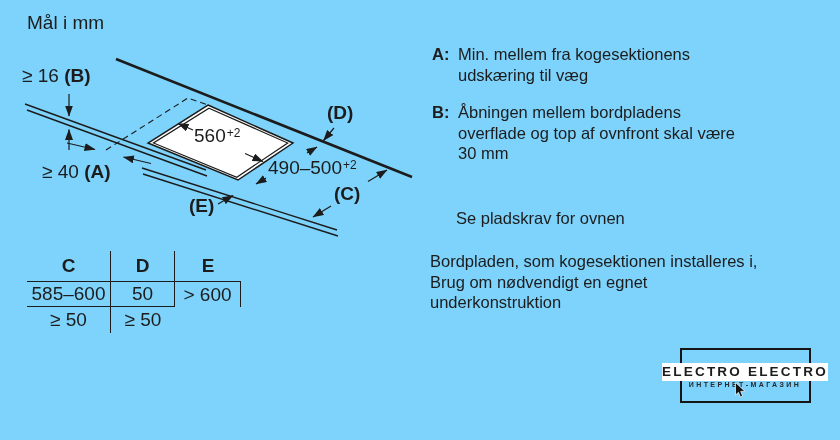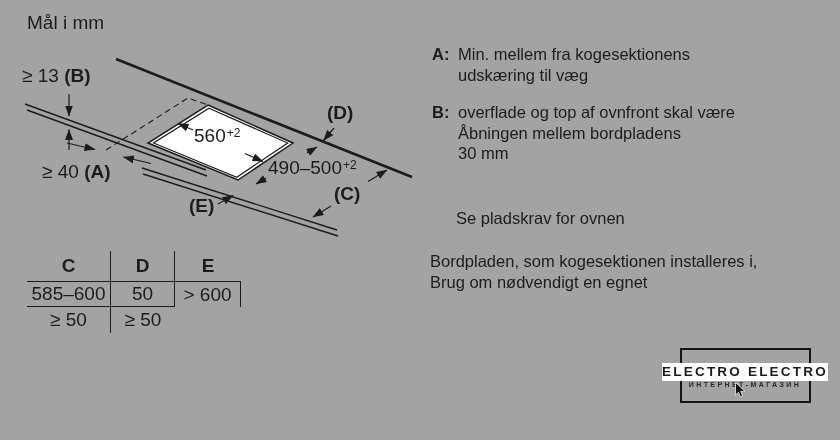--- a/index.html
+++ b/index.html
@@ -1,18 +1,18 @@
 <!DOCTYPE html>
 <html><head>
 <meta charset="utf-8">
 <style>
   html,body { margin:0; padding:0; background:#fff; }
   .page {
     position:relative; width:840px; height:440px; overflow:hidden;
-    background:#a3a3a3; color:#1c1c1c;
+    background:#7dd3fc; color:#1c1c1c;
     font-family:"Liberation Sans", sans-serif;
   }
   
   .diagram-svg { position:absolute; left:0; top:0; }
   .dg-label { position:absolute; font-size:19px; white-space:nowrap; line-height:1.1; }
   .dg-label b { font-weight:bold; }
   .dg-dim { position:absolute; font-size:19px; white-space:nowrap; line-height:1.1; }
   .dg-dim .sup { font-size:12px; position:relative; top:-0.45em; margin-left:1px; }
   .bold { font-weight:bold; }
   .title { position:absolute; left:27px; top:12px; font-size:19px; }
@@ -99,21 +99,21 @@
       <line x1="69" y1="150" x2="69" y2="129.5" marker-end="url(#ah)"></line>
     </g>
 
     <g stroke="#1c1c1c" stroke-width="1.2">
       <line x1="67" y1="143" x2="95" y2="149.5" marker-end="url(#ah)"></line>
       <line x1="151" y1="163.5" x2="123.5" y2="157" marker-end="url(#ah)"></line>
     </g>
   </svg>
 
   <div class="dg-label" style="left:22px; top:66px;">
-    <span>≥ 13</span>
+    <span>≥ 16</span>
     <b>(B)</b>
   </div>
   <div class="dg-label" style="left:42px; top:162px;">
     <span>≥ 40</span>
     <b>(A)</b>
   </div>
   <div class="dg-label bold" style="left:327px; top:103px;">(D)</div>
   <div class="dg-label bold" style="left:334px; top:184px;">(C)</div>
   <div class="dg-label bold" style="left:189px; top:196px;">(E)</div>
 
@@ -141,31 +141,32 @@
     <div class="nlabel">A:</div>
     <div>
       <div>Min. mellem fra kogesektionens</div>
       <div>udskæring til væg</div>
     </div>
   </div>
 
   <div class="note" style="left:432px; top:102px;">
     <div class="nlabel">B:</div>
     <div>
+      <div>Åbningen mellem bordpladens</div>
       <div>overflade og top af ovnfront skal være</div>
-      <div>Åbningen mellem bordpladens</div>
       <div>30 mm</div>
     </div>
   </div>
 
   <div class="plain-note" style="left:456px; top:208px;">Se pladskrav for ovnen</div>
 
   <div class="plain-note" style="left:430px; top:251px;">
     <div>Bordpladen, som kogesektionen installeres i,</div>
     <div>Brug om nødvendigt en egnet</div>
+    <div>underkonstruktion</div>
   </div>
 
   <div class="logo">
     <div class="logo-frame"></div>
     <div class="logo-name">ELECTRO ELECTRO</div>
     <div class="logo-tagline">ИНТЕРНЕТ-МАГАЗИН</div>
     <svg class="logo-cursor" width="14" height="17" viewBox="0 0 14 17">
       <path d="M1.5 0.5 L1.5 13 L4.5 10.3 L6.4 14.9 L8.6 14 L6.7 9.5 L10.8 9.2 Z" fill="#111" stroke="#fff" stroke-width="0.7"></path>
     </svg>
   </div>

